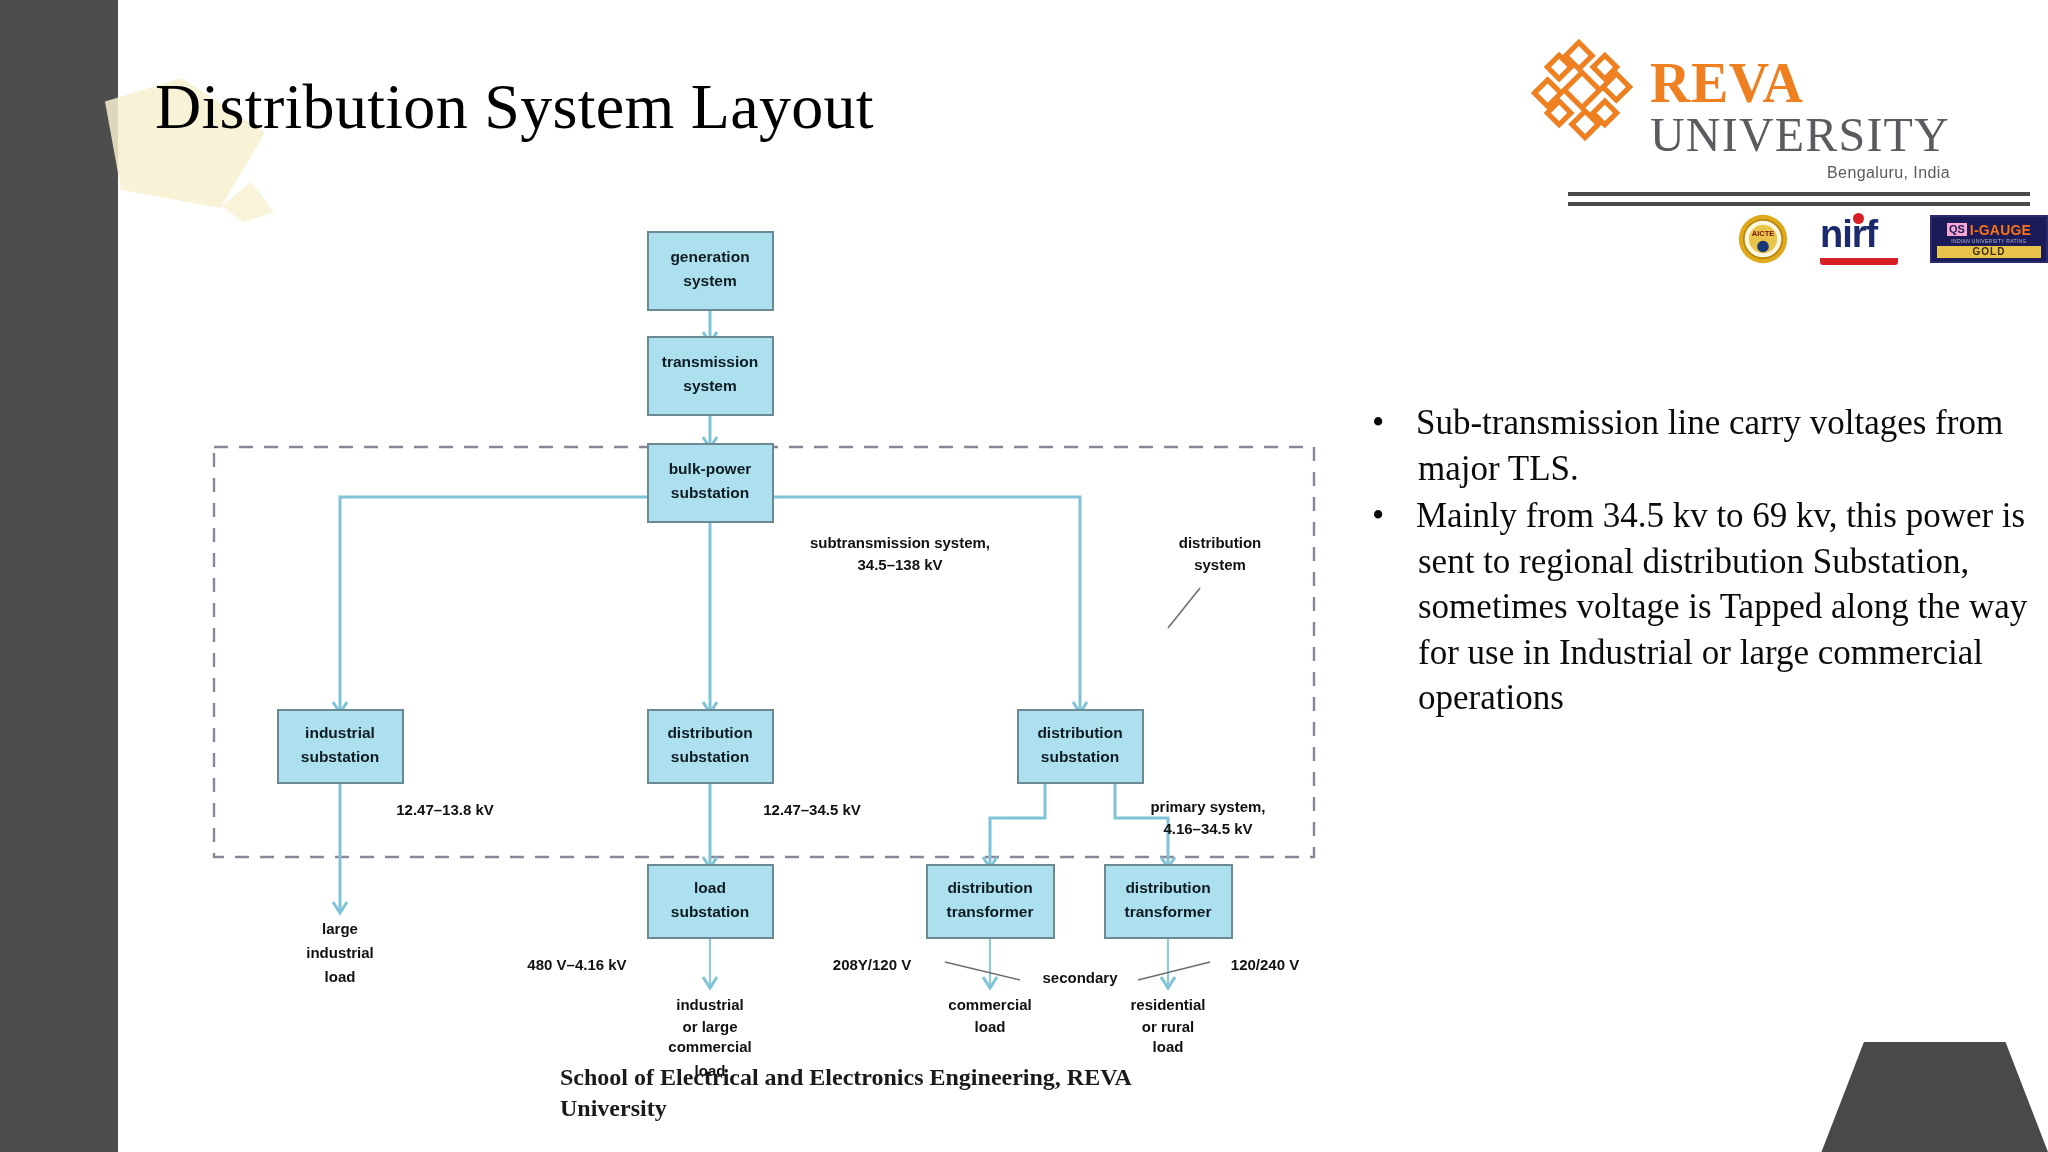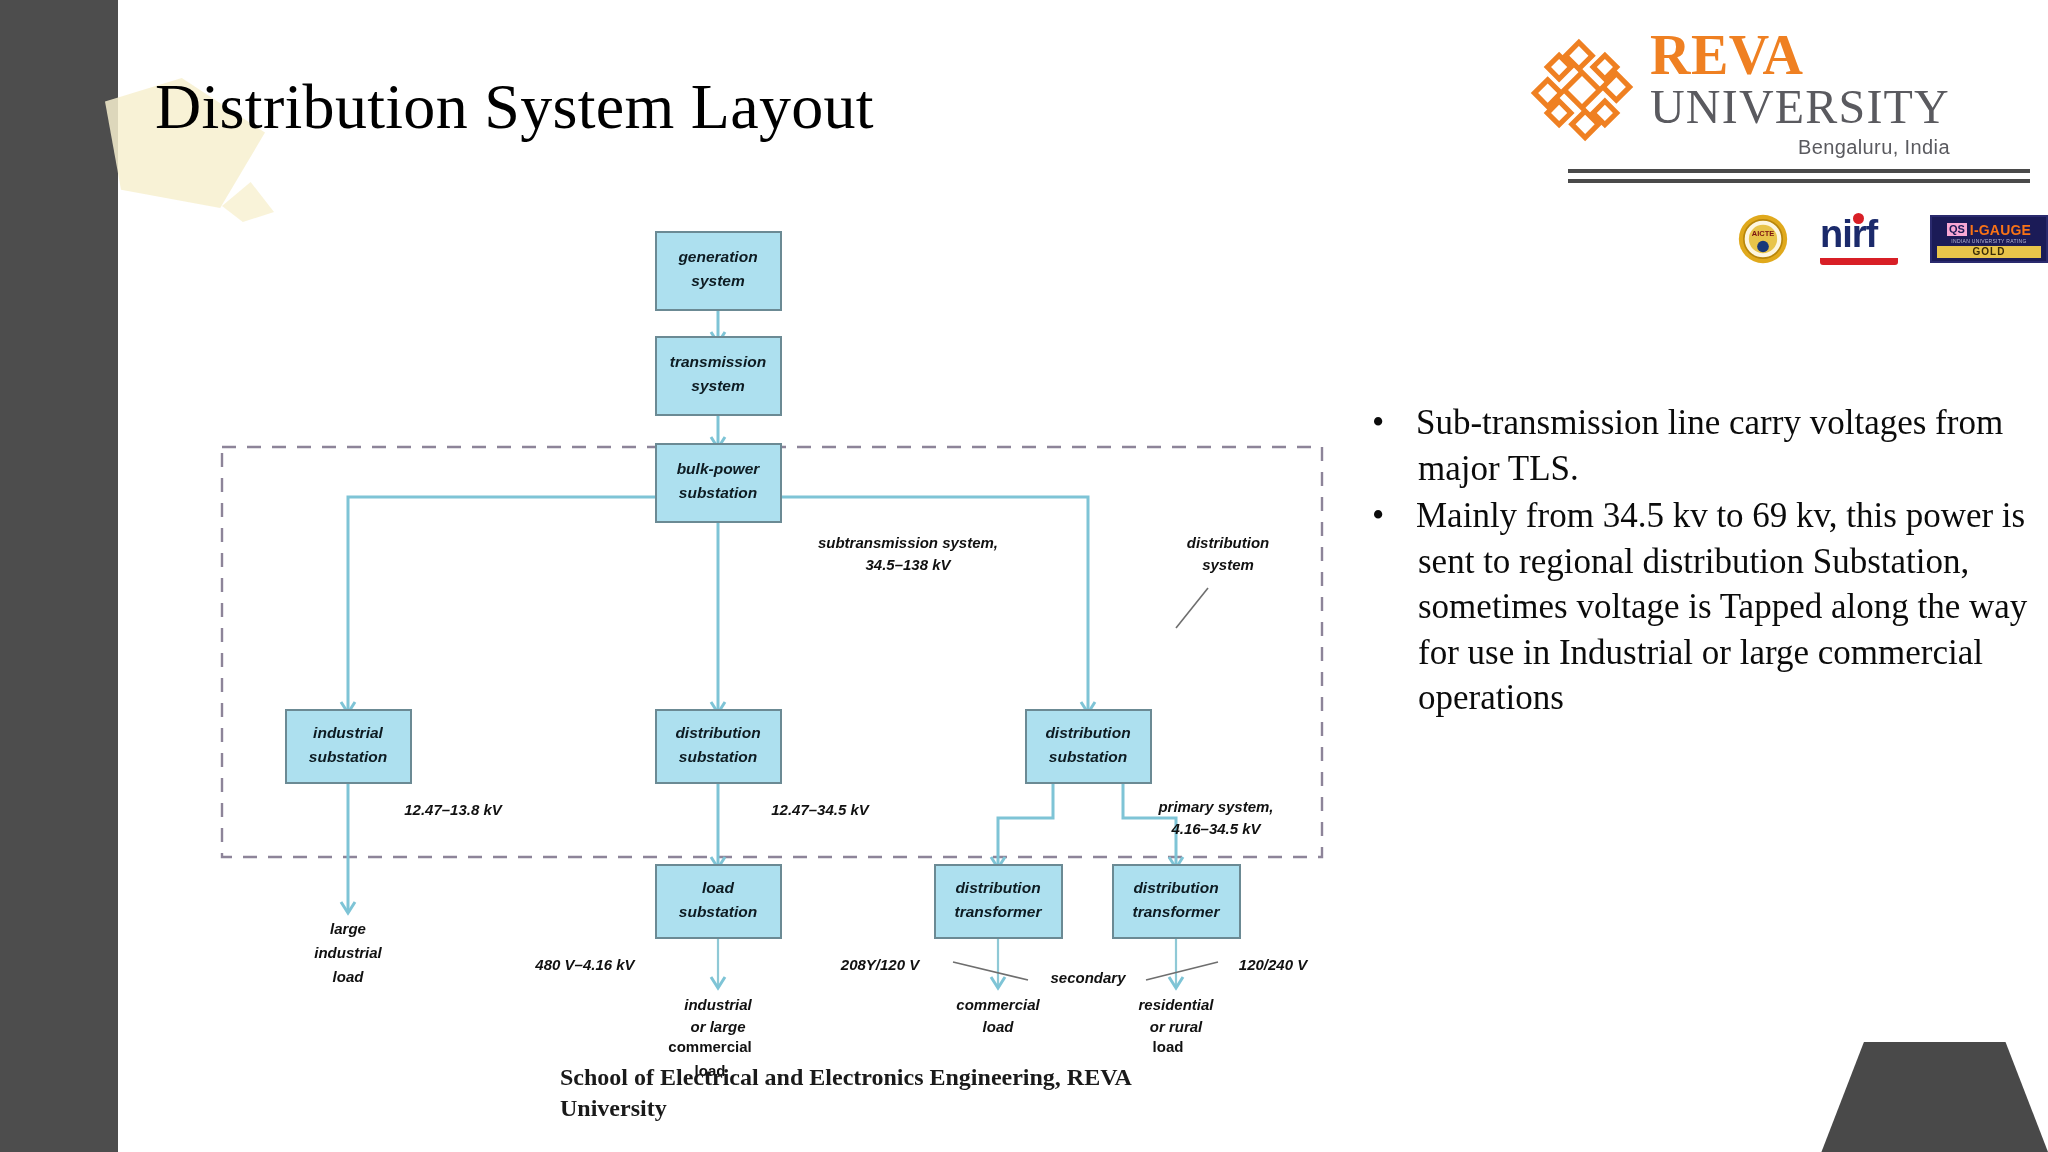--- a/index.html
+++ b/index.html
@@ -49,34 +49,34 @@
     white-space: nowrap;
   }
 
   
   #brand {
     position: absolute; left: 1530px; top: 28px;
     width: 500px; height: 210px;
   }
   #brand-top { display: flex; align-items: flex-start; }
   #reva-emblem { width: 104px; height: 104px; margin-top: 10px; flex: 0 0 auto; }
-  #brand-words { margin-left: 16px; }
+  #brand-words { margin-left: 16px; margin-top: 28px; }
   #brand-name {
     font-family: "Liberation Serif", serif;
     font-weight: bold; font-size: 56px; color: #ef8022;
     line-height: .98; letter-spacing: .5px;
   }
   #brand-sub {
     font-family: "Liberation Serif", serif;
     font-size: 48px; color: #5a5a5f; line-height: 1.02;
     letter-spacing: 1.2px;
   }
   #brand-city {
     font-family: "Liberation Sans", sans-serif;
-    font-size: 20px; color: #5a5a5f;
+    font-size: 16px; color: #5a5a5f;
     text-align: right; margin-top: 4px; letter-spacing: .4px;
   }
   #brand-rules { margin-top: 10px; margin-left: 38px; }
   .brand-rule { height: 4px; background: #4a4a4a; margin-bottom: 6px; }
 
   
   #badges {
     position: absolute; left: 1738px; top: 214px;
     display: flex; align-items: center; gap: 32px;
   }
@@ -119,22 +119,22 @@
   }
   #qs-gold-band {
     width: 104px; margin-top: 2px; background: #e8c44a;
     font-family: "Liberation Sans", sans-serif;
     font-size: 10px; font-weight: bold; color: #3a2c05;
     text-align: center; letter-spacing: 1px; line-height: 12px;
   }
 
   
   #diagram {
-    position: absolute; left: 208px; top: 210px;
-    width: 1130px; height: 830px; font-style: italic;
+    position: absolute; left: 200px; top: 210px;
+    width: 1130px; height: 830px;
   }
   #diagram svg { width: 100%; height: 100%; display: block; }
   .node-box { fill: #ade0ef; stroke: #6b8a94; stroke-width: 2; }
   .node-text {
     font-family: "Liberation Sans", sans-serif;
     font-weight: bold; font-size: 15.5px; fill: #0d1b22;
     text-anchor: middle; dominant-baseline: middle;
   }
   .wire { stroke: #7ec4d6; stroke-width: 3; fill: none; }
   .wire-thin { stroke: #8fc9d6; stroke-width: 2.2; fill: none; }

